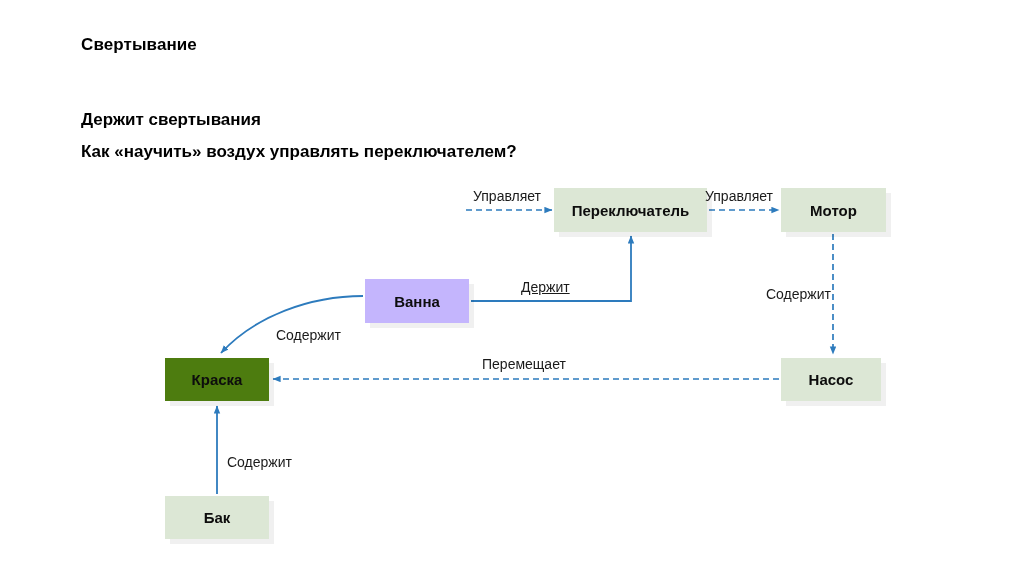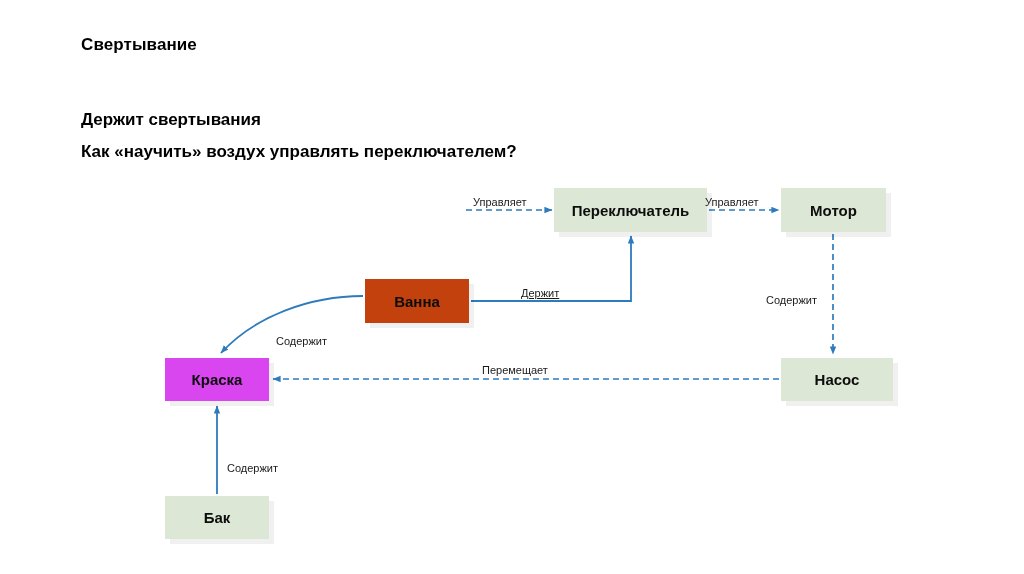--- a/index.html
+++ b/index.html
@@ -68,32 +68,31 @@
     display: flex;
     align-items: center;
     justify-content: center;
     font-size: 15px;
     font-weight: bold;
     color: #0d0d0d;
     box-shadow: 5px 5px 0 0 rgba(0,0,0,0.06);
     box-sizing: border-box;
   }
   .node.green { background: #dce7d5; }
-  .node.grey  { background: #c2410c; }
-  .node.amber { background: #d946ef; }
+  .node.grey  { background: #c4b5fd; }
+  .node.amber { background: #4d7c0f; }
 
   
   .edge-label {
     position: absolute;
-    font-size: 11px;
+    font-size: 14px;
     font-weight: normal;
     color: #1a1a1a;
     white-space: nowrap;
     background: transparent;
-    margin-top: 8px;
   }
 </style>
 </head>
 <body>
 
 <div>
 
   <div class="slide-title">Свертывание</div>
   <div class="subtitle">Держит свертывания</div>
   <div class="question">Как «научить» воздух управлять переключателем?</div>
@@ -131,21 +130,21 @@
     </div>
 
     <div class="node grey" style="left:365px; top:279px; width:104px; height:44px;">
       <span>Ванна</span>
     </div>
 
     <div class="node amber" style="left:165px; top:358px; width:104px; height:43px;">
       <span>Краска</span>
     </div>
 
-    <div class="node green" style="left:781px; top:358px; width:112px; height:43px;">
+    <div class="node green" style="left:781px; top:358px; width:100px; height:43px;">
       <span>Насос</span>
     </div>
 
     <div class="node green" style="left:165px; top:496px; width:104px; height:43px;">
       <span>Бак</span>
     </div>
 
 
     <div class="edge-label" style="left:473px; top:188px;">Управляет</div>
 

